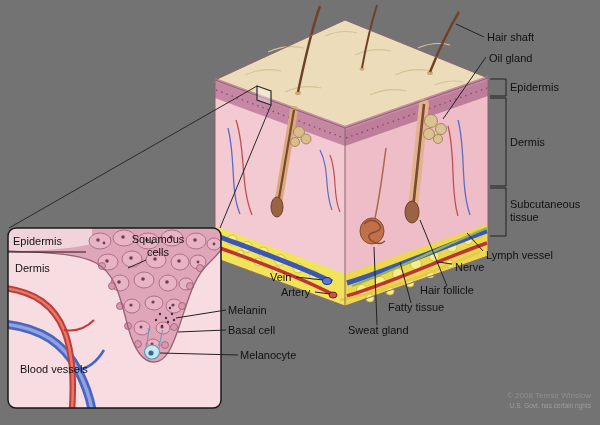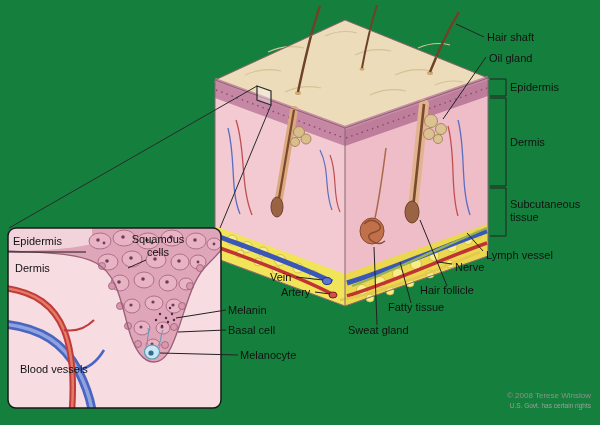--- a/index.html
+++ b/index.html
@@ -1,17 +1,17 @@
 <!DOCTYPE html>
 <html><head>
 <meta charset="utf-8">
 <style>
   html,body { margin:0; padding:0; background:#ffffff; }
   .stage {
-    position:relative; width:600px; height:425px; background:#15803d;
+    position:relative; width:600px; height:425px; background:#737373;
     font-family:"Liberation Sans", sans-serif; overflow:hidden;text-align:right;
   }
   svg { display:block; }
   .lbl  { font-family:"Liberation Sans", sans-serif; font-size:11px; fill:#111111; }
   .lbl-mid { text-anchor:middle; }
   .copy1 { font-family:"Liberation Sans", sans-serif; font-size:8px;  fill:#8f8f8f; text-anchor:end; }
   .copy2 { font-family:"Liberation Sans", sans-serif; font-size:6.5px; fill:#9e9e9e; text-anchor:end; }
   .leader { stroke:#222222; stroke-width:1; fill:none; }
   .bracket { stroke:#222222; stroke-width:1; fill:none; }
 </style>

